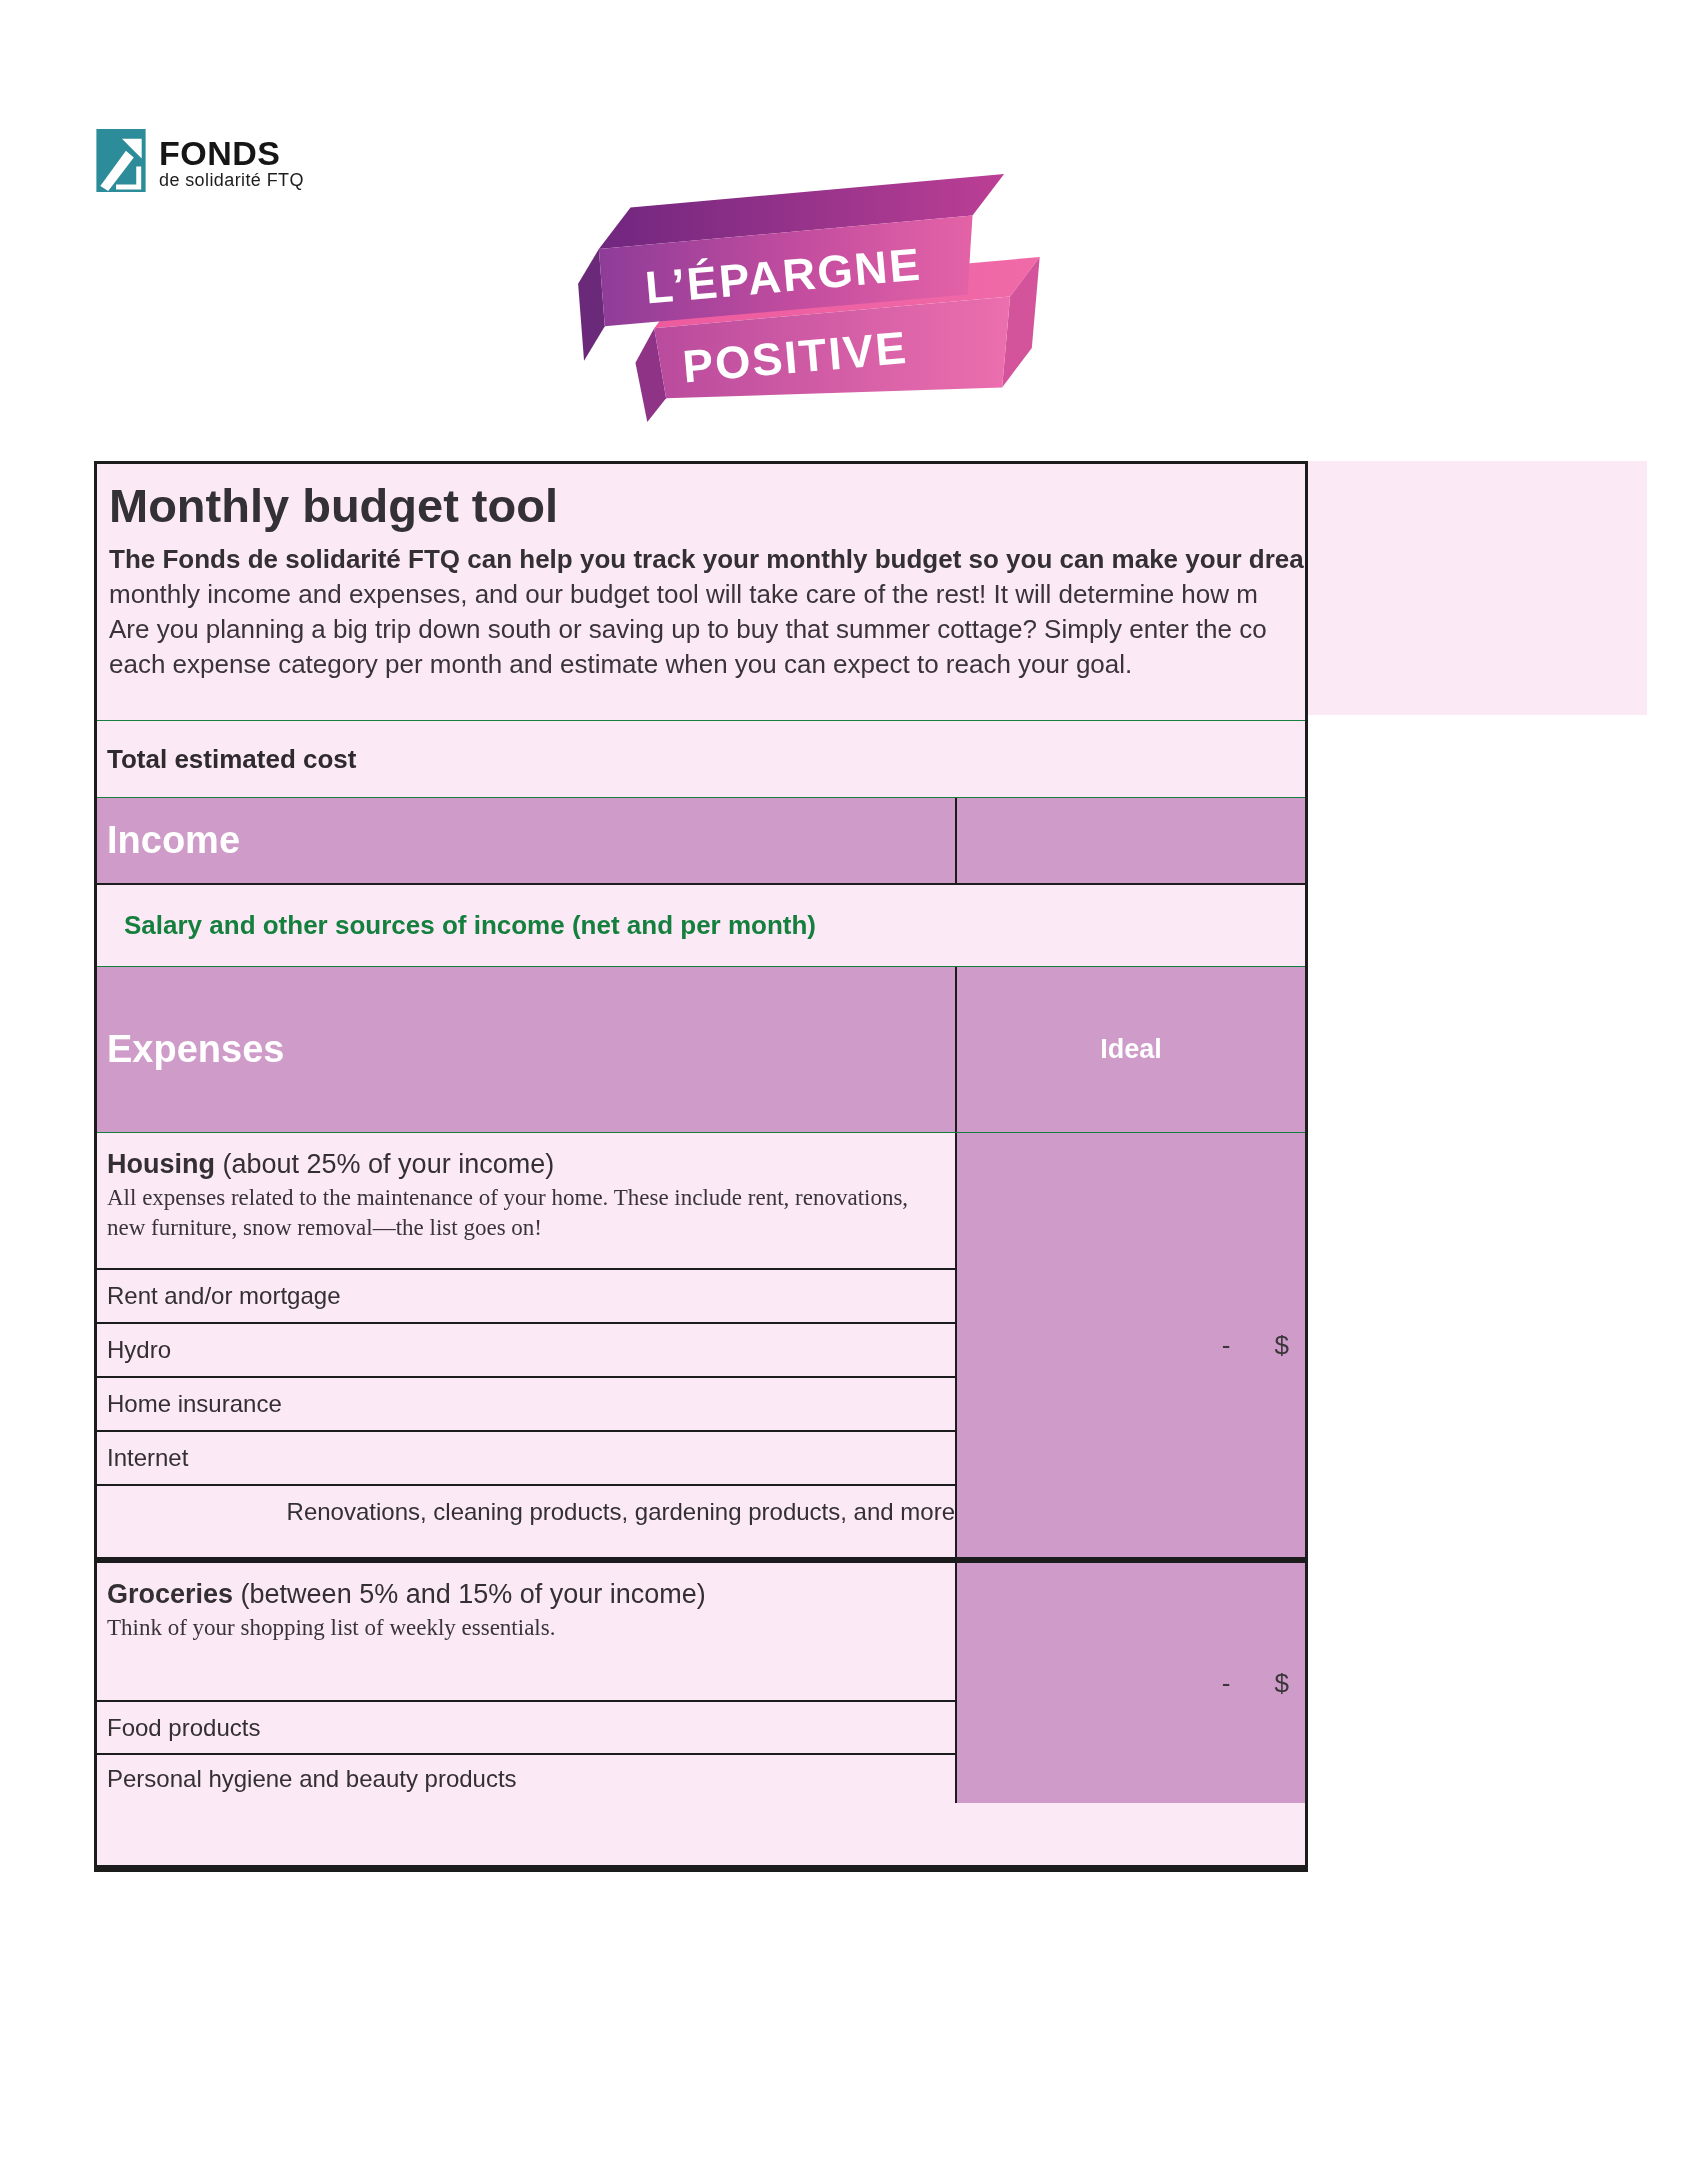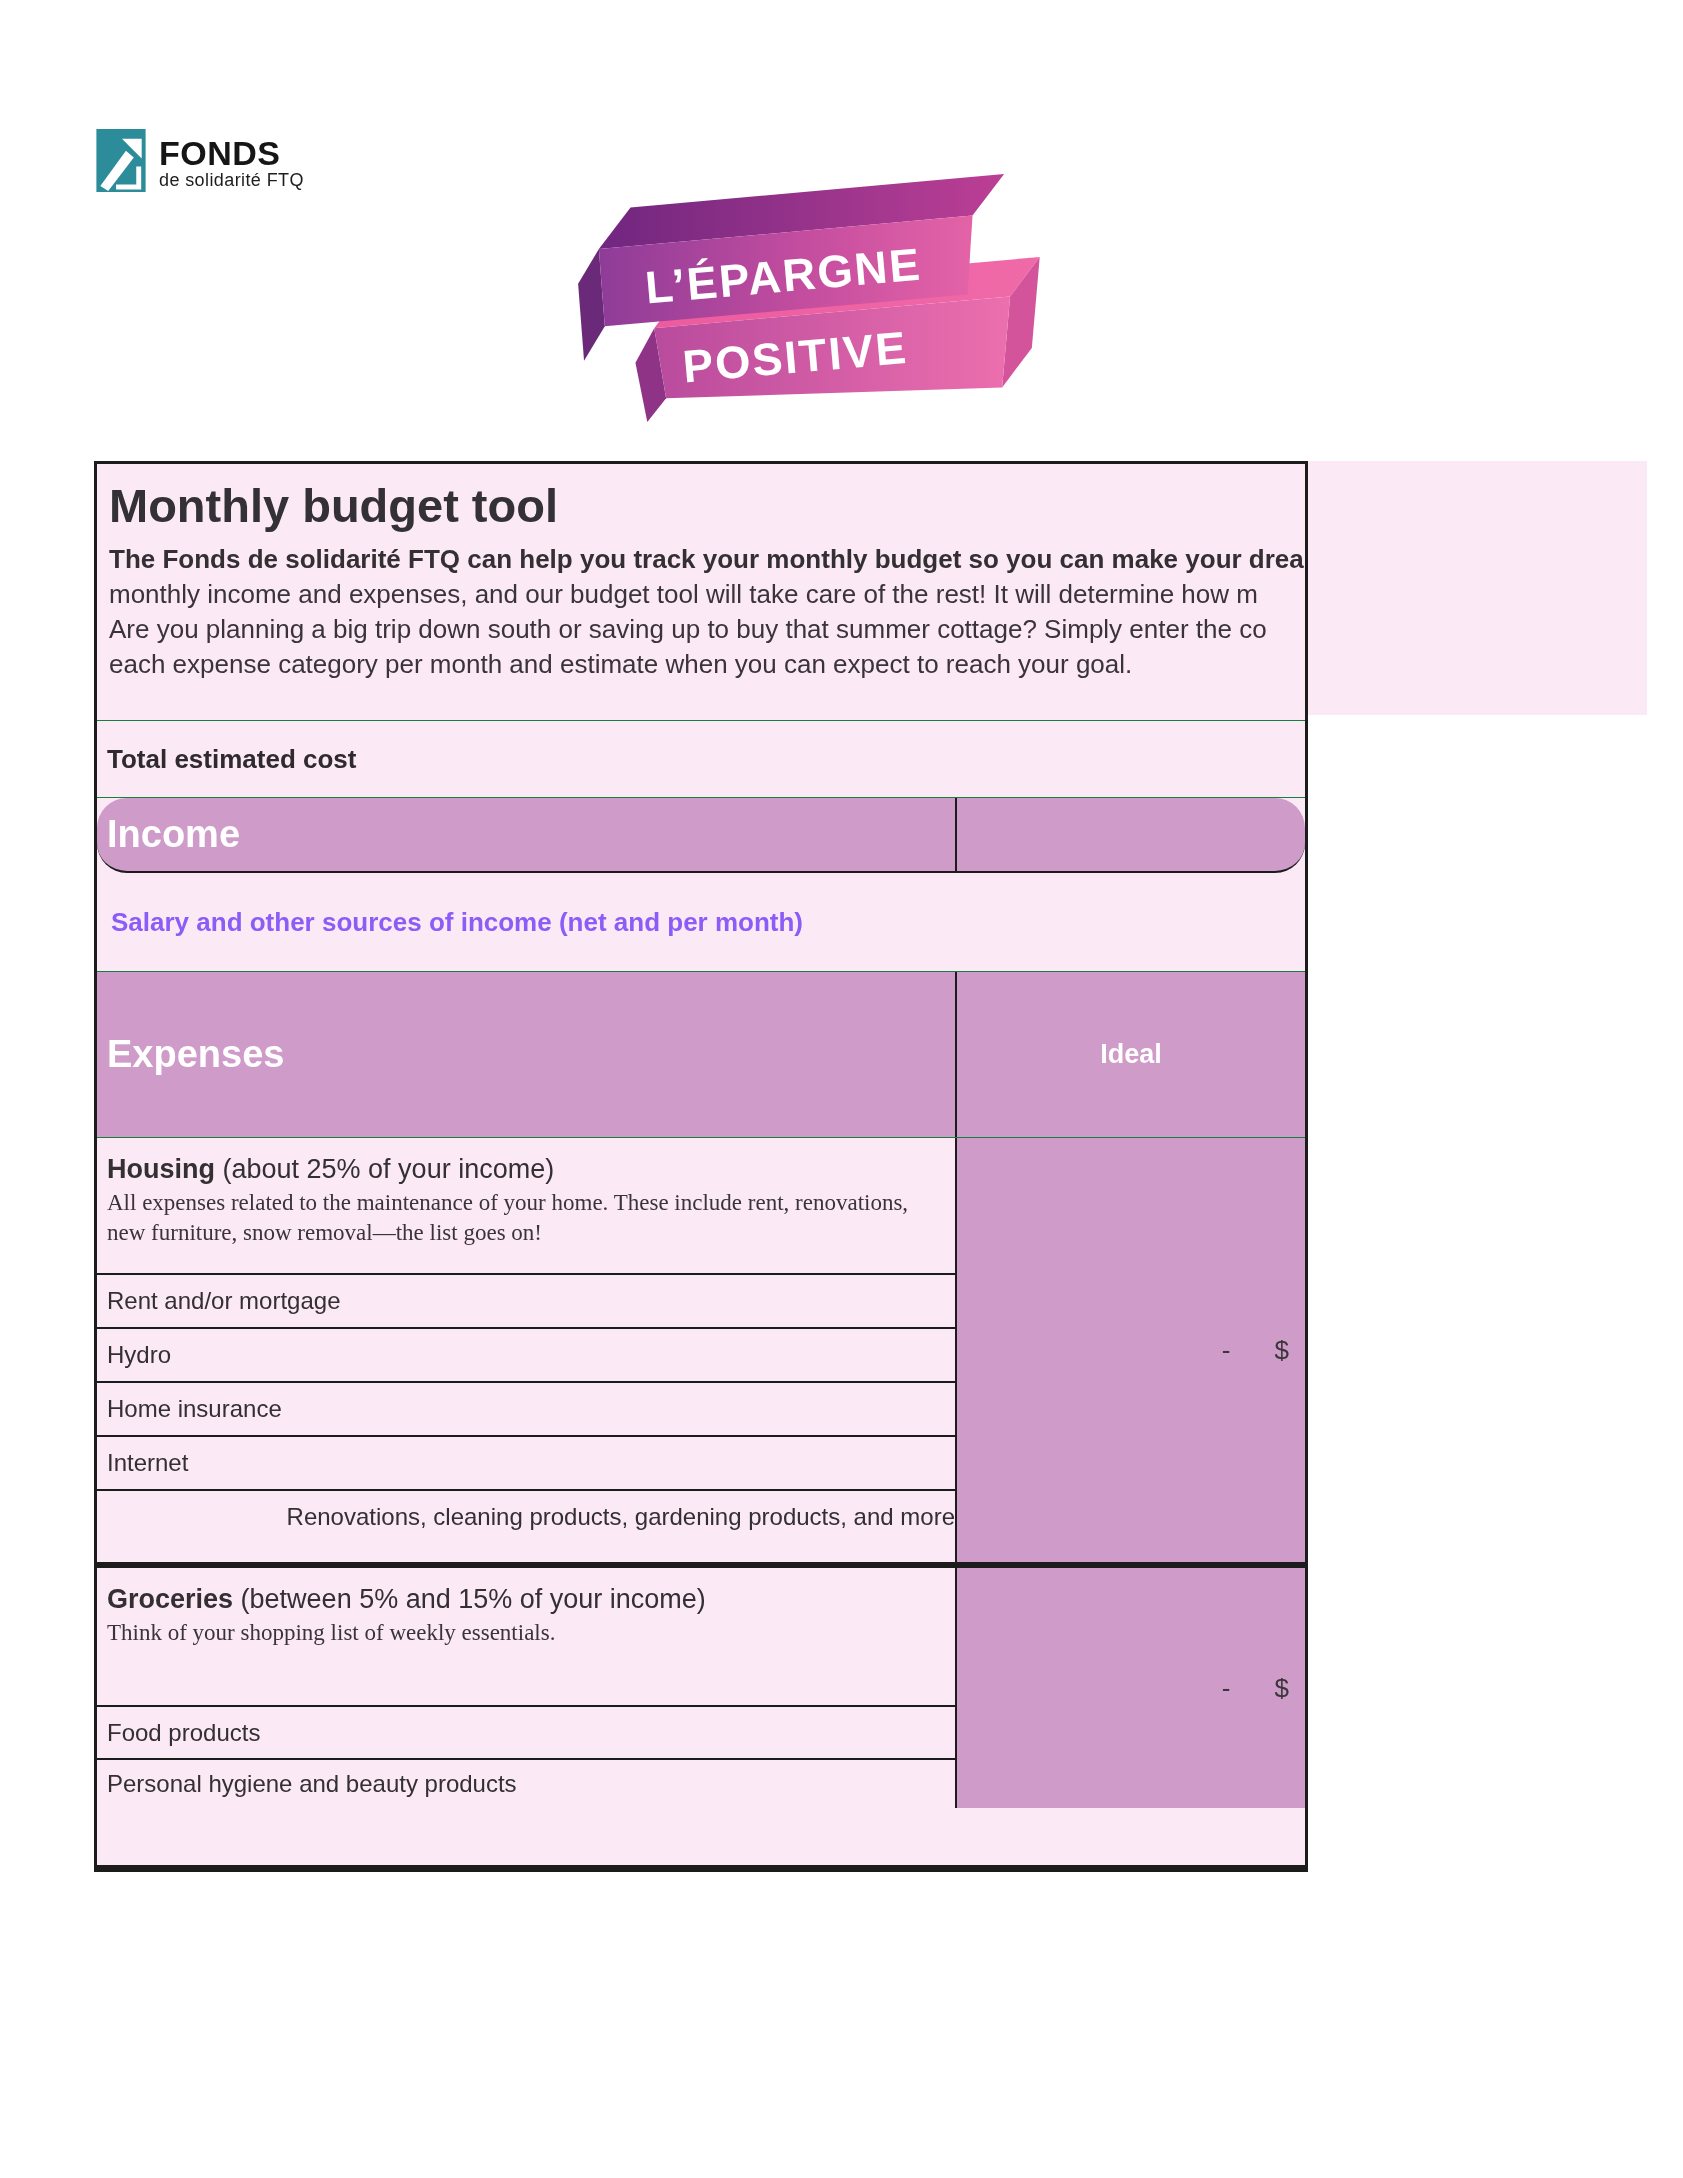--- a/index.html
+++ b/index.html
@@ -39,22 +39,22 @@
   .intro-lead { font-size:26px; font-weight:bold; line-height:35px; color:#332f33; }
   .intro-line { font-size:26px; line-height:35px; color:#3a343a; }
 
   .hdr { display:flex; align-items:center; padding-left:10px; }
   .hdr-title { font-size:38px; font-weight:bold; color:#ffffff; }
   .row-myproject { height:73px; }
   .row-totalcost { height:77px; display:flex; align-items:center; padding-left:10px; font-size:26px; font-weight:bold; color:#2e2a2e; }
   .split { display:flex; padding:0; }
   .split-left { width:860px; border-right:2px solid #1c1c1c; display:flex; align-items:center; padding-left:10px; }
   .split-right { flex:1; display:flex; align-items:center; justify-content:center; }
-  .row-income { height:75px;border-radius:30px; }
-  .row-salary { height:99px; display:flex; align-items:center; padding-left:14px; font-size:26px; font-weight:bold; color:#8b5cf6; }
+  .row-income { height:87px; }
+  .row-salary { height:82px; display:flex; align-items:center; padding-left:27px; font-size:26px; font-weight:bold; color:#15803d; }
   .row-expenses { height:166px; }
   .ideal-label { font-size:27px; font-weight:bold; color:#ffffff; }
 
   .group { display:flex; }
   .g-housing { height:424px; }
   .g-groceries { height:240px; }
   .group-left { width:860px; border-right:2px solid #1c1c1c; background:#fbe9f6; }
   .group-right { flex:1; background:#cf9cca; display:flex; align-items:center; justify-content:flex-end; padding-right:16px; font-size:26px; color:#3a363a; }
   .group-right .dash { margin-right:44px; }
   .g-intro { padding:16px 14px 0 10px; border-bottom:2px solid #1c1c1c; }

